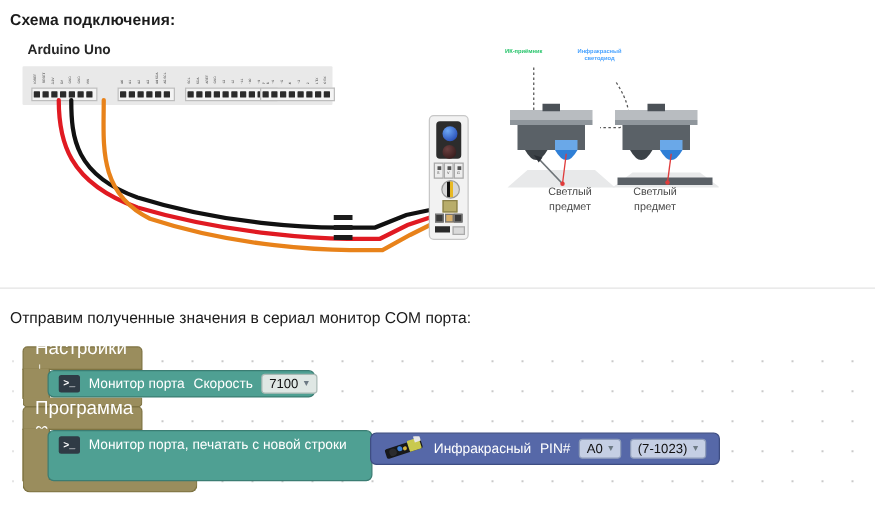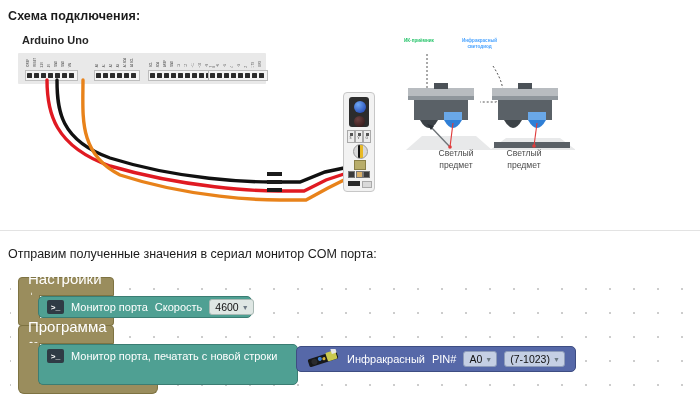--- a/index.html
+++ b/index.html
@@ -308,21 +308,21 @@
       <span>Настройки ↓</span>
     </div>
     <div class="blk" style="left:8px;top:27px;width:22px;height:24px;background:#9a8d5d;border-left:1px solid #7e7342;border-right:1px solid #7e7342;"></div>
     <div class="blk" style="left:8px;top:50px;width:96px;height:8px;background:#9a8d5d;border:1px solid #7e7342;border-top:none;border-radius:0 0 4px 4px;"></div>
 
     <div class="blk teal" style="left:28px;top:28px;width:214px;height:22px;">
       <span class="termicon">&gt;_</span>
       <span class="lbl-static">Монитор порта</span>
       <span class="lbl-static">Скорость</span>
       <span class="dd">
-        <span>4600</span>
+        <span>7100</span>
         <span class="caret">▼</span>
       </span>
     </div>
 
     <div class="blk hat" style="left:8px;top:57px;width:96px;height:19px;border-bottom-left-radius:0;border-bottom-right-radius:0;">
       <span>Программа ∞</span>
     </div>
     <div class="blk" style="left:8px;top:75px;width:22px;height:42px;background:#9a8d5d;border-left:1px solid #7e7342;border-right:1px solid #7e7342;"></div>
     <div class="blk" style="left:8px;top:116px;width:140px;height:10px;background:#9a8d5d;border:1px solid #7e7342;border-top:none;border-radius:0 0 6px 6px;"></div>
 

